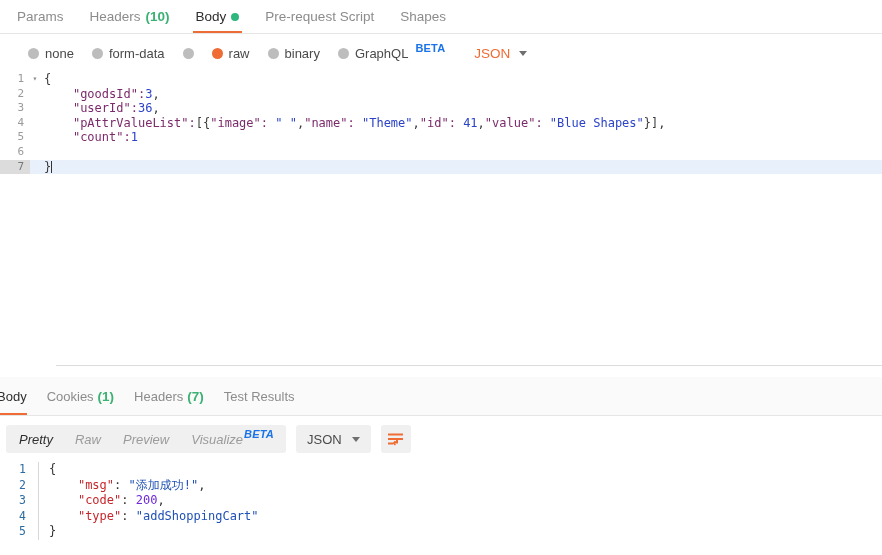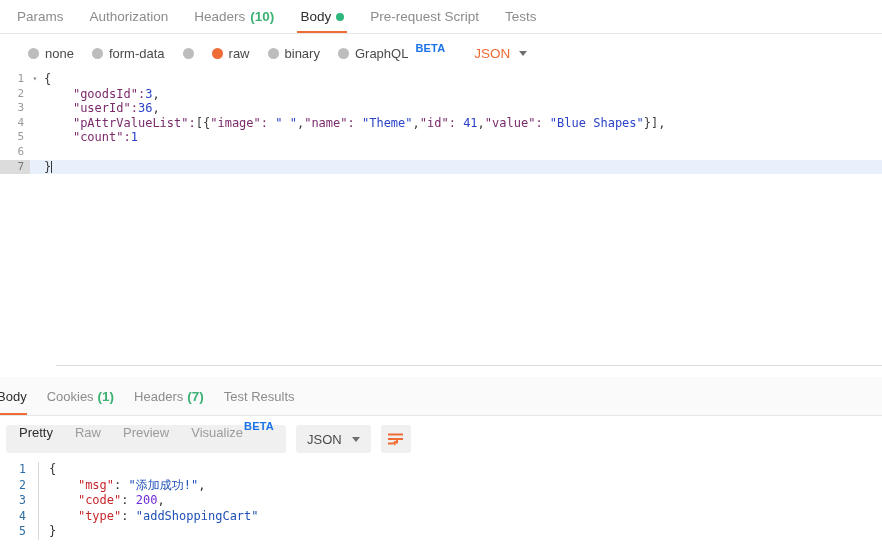--- a/index.html
+++ b/index.html
@@ -164,24 +164,25 @@
     background: #fff;
     display: flex; align-items: center;
     padding-left: 6px; gap: 6px;
   }
   .seg-group {
     display: flex; align-items: center;
     background: #f0f0f0; border-radius: 3px;
     height: 28px; padding: 0 2px;
   }
   .seg-item {
-    height: 28px; display: flex; 
+    height: 28px; display: flex; align-items: center;
     padding: 0 11px;
     font-size: 13px; color: #9b9b9b; cursor: pointer;
     white-space: nowrap;
+    font-style: italic;
   }
   .seg-item.active { color: #2e2e2e; }
   .dd-group {
     display: flex; align-items: center; gap: 10px;
     background: #f0f0f0; border-radius: 3px;
     height: 28px; padding: 0 11px;
     font-size: 13px; color: #4a4a4a; cursor: pointer;
     margin-left: 4px;
   }
   .icon-btn {
@@ -222,35 +223,32 @@
 </head>
 <body>
 
 <div id="app">
 
   <div class="req-tabbar" id="reqTabBar">
       <div class="req-tab">
         <span>Params</span>
       </div>
       <div class="req-tab">
-        <span>Authorization</span>
-      </div>
-      <div class="req-tab">
         <span>Headers</span>
         <span class="tab-count">(10)</span>
       </div>
       <div class="req-tab active">
         <span>Body</span>
         <span class="dot-green"></span>
       </div>
       <div class="req-tab">
         <span>Pre-request Script</span>
       </div>
       <div class="req-tab">
-        <span>Tests</span>
+        <span>Shapes</span>
       </div>
     </div>
 
   <div class="bodytype-row" id="bodyTypeRow">
       <div class="radio-opt">
         <span class="radio-circle"></span>
         <span>none</span>
       </div>
       <div class="radio-opt">
         <span class="radio-circle"></span>

